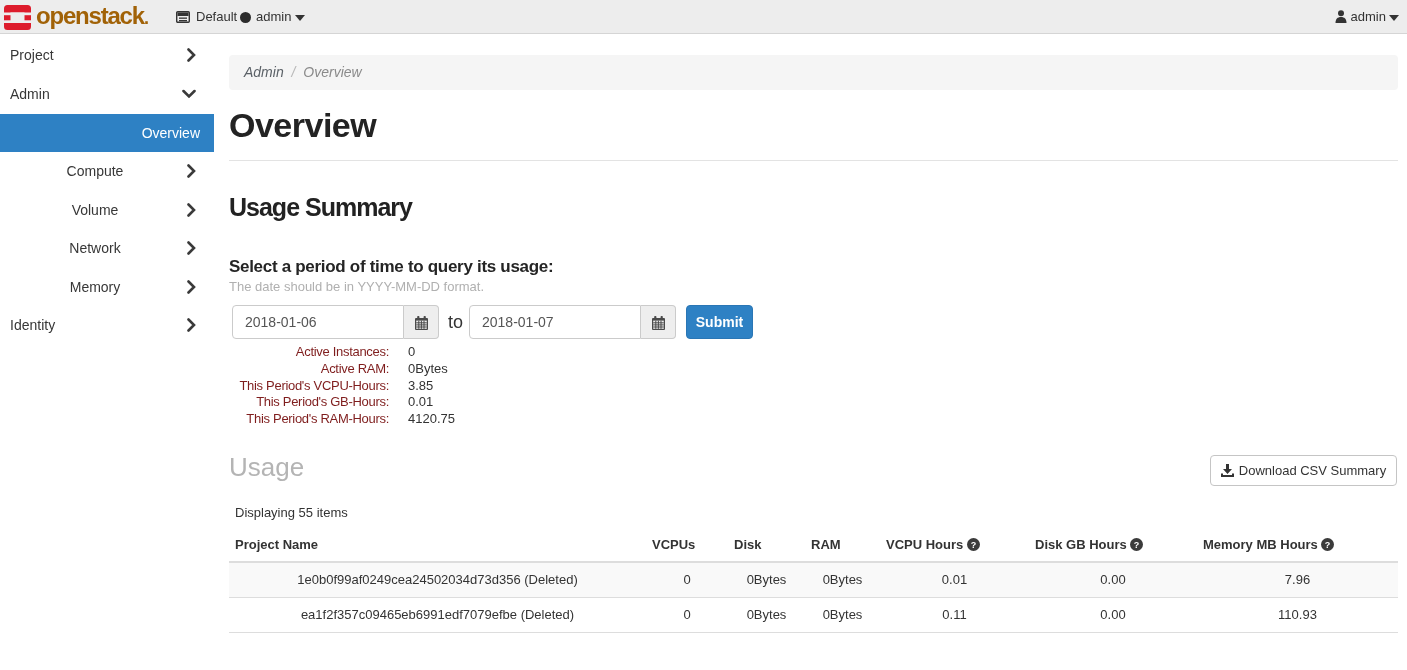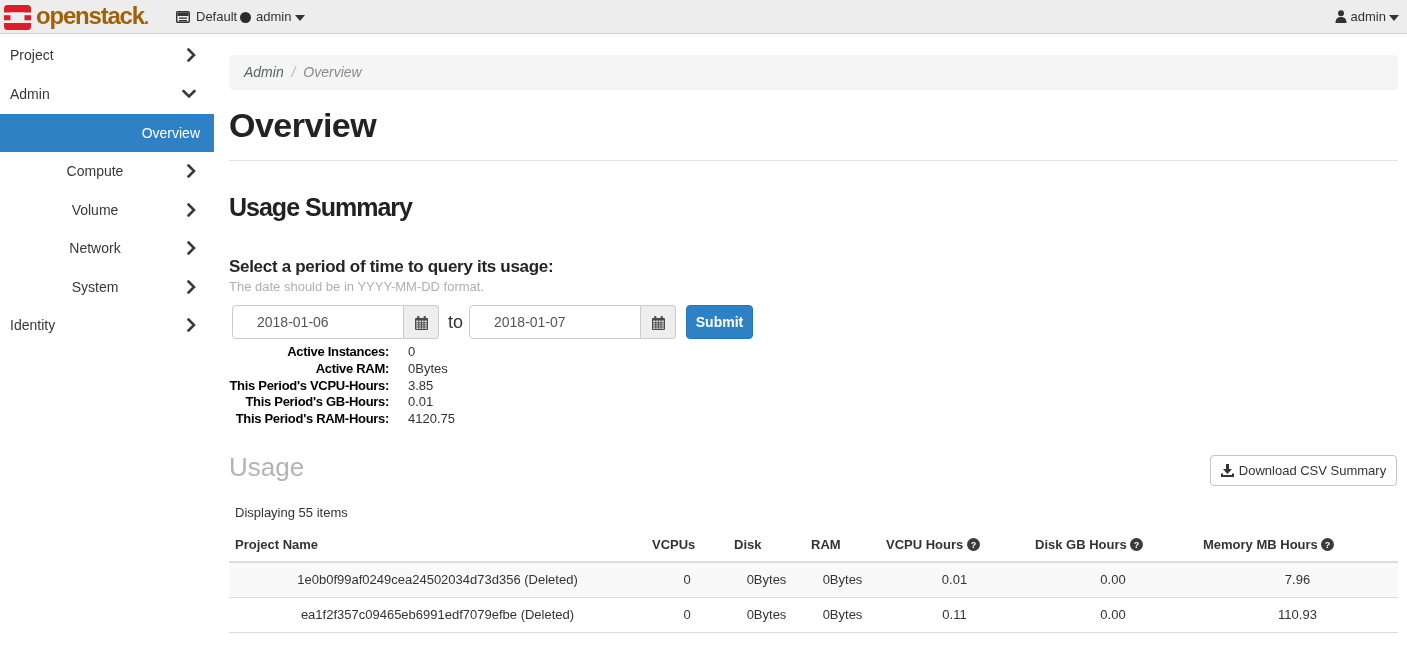--- a/index.html
+++ b/index.html
@@ -36,33 +36,33 @@
 #hr1 { position:absolute; left:229px; top:160px; width:1169px; height:1px; background:#e3e3e3; }
 #h3 { position:absolute; left:229px; top:193px; font-size:25px; font-weight:bold;
   color:#222; letter-spacing:-1px; }
 #h4 { position:absolute; left:229px; top:257px; font-size:17px; font-weight:bold; color:#252525; letter-spacing:-0.3px; }
 #note { position:absolute; left:229px; top:279px; font-size:13px; color:#b0b0b0; }
 
 
 .igroup { position:absolute; top:305px; height:34px; }
 .iinput { position:absolute; left:0; top:0; width:172px; height:34px;
   border:1px solid #cbcbcb; border-radius:4px 0 0 4px; background:#fff;
-  font-size:14px; color:#555; line-height:32px; padding-left:24px; }
+  font-size:14px; color:#555; line-height:32px; padding-left:12px; }
 .iaddon { position:absolute; left:172px; top:0; width:35px; height:34px;
   border:1px solid #cbcbcb; border-left:none; border-radius:0 4px 4px 0;
   background:#eee; text-align:center; }
 #to { position:absolute; left:448px; top:312px; width:14px; text-align:center;
   font-size:18px; color:#333; }
 #submit { position:absolute; left:686px; top:305px; width:67px; height:34px;
   background:#2e81c4; border:1px solid #2a76b5; border-radius:4px; color:#fff;
   font-size:14px; font-weight:bold; text-align:center; line-height:32px; }
 
 
 .dt { position:absolute; right:1018px; text-align:right; white-space:nowrap;
-  font-size:13px; font-weight:bold; color:#000000; letter-spacing:-0.3px; }
+  font-size:13px; font-weight:normal; color:#7f1d1d; letter-spacing:-0.3px; }
 .dd { position:absolute; left:408px; font-size:13px; color:#333; }
 
 
 #usageh { position:absolute; left:229px; top:452px; font-size:26px; color:#b4b4b4; }
 #dlbtn { position:absolute; left:1210px; top:455px; width:187px; height:31px;
   background:#fff; border:1px solid #c5c5c5; border-radius:4px;
   font-size:13px; color:#333; text-align:center; line-height:29px; }
 #disp { position:absolute; left:235px; top:505px; font-size:13px; color:#333; }
 
 
@@ -138,21 +138,21 @@
         <path d="M1.5,1.5 L7,7 L1.5,12.5" fill="none" stroke="#3a3a3a" stroke-width="2.6" stroke-linecap="round"></path>
       </svg>
     </div>
   <div class="srow" style="top:193px">
       <span class="txt" style="left:95px;transform:translate(-50%,-50%)">Network</span>
     <svg class="chev" width="9" height="14" viewBox="0 0 9 14">
         <path d="M1.5,1.5 L7,7 L1.5,12.5" fill="none" stroke="#3a3a3a" stroke-width="2.6" stroke-linecap="round"></path>
       </svg>
     </div>
   <div class="srow" style="top:231.6px">
-      <span class="txt" style="left:95px;transform:translate(-50%,-50%)">System</span>
+      <span class="txt" style="left:95px;transform:translate(-50%,-50%)">Memory</span>
     <svg class="chev" width="9" height="14" viewBox="0 0 9 14">
         <path d="M1.5,1.5 L7,7 L1.5,12.5" fill="none" stroke="#3a3a3a" stroke-width="2.6" stroke-linecap="round"></path>
       </svg>
     </div>
   <div class="srow" style="top:270.2px">
       <span class="txt" style="left:10px">Identity</span>
     <svg class="chev" width="9" height="14" viewBox="0 0 9 14">
         <path d="M1.5,1.5 L7,7 L1.5,12.5" fill="none" stroke="#3a3a3a" stroke-width="2.6" stroke-linecap="round"></path>
       </svg>
     </div>

